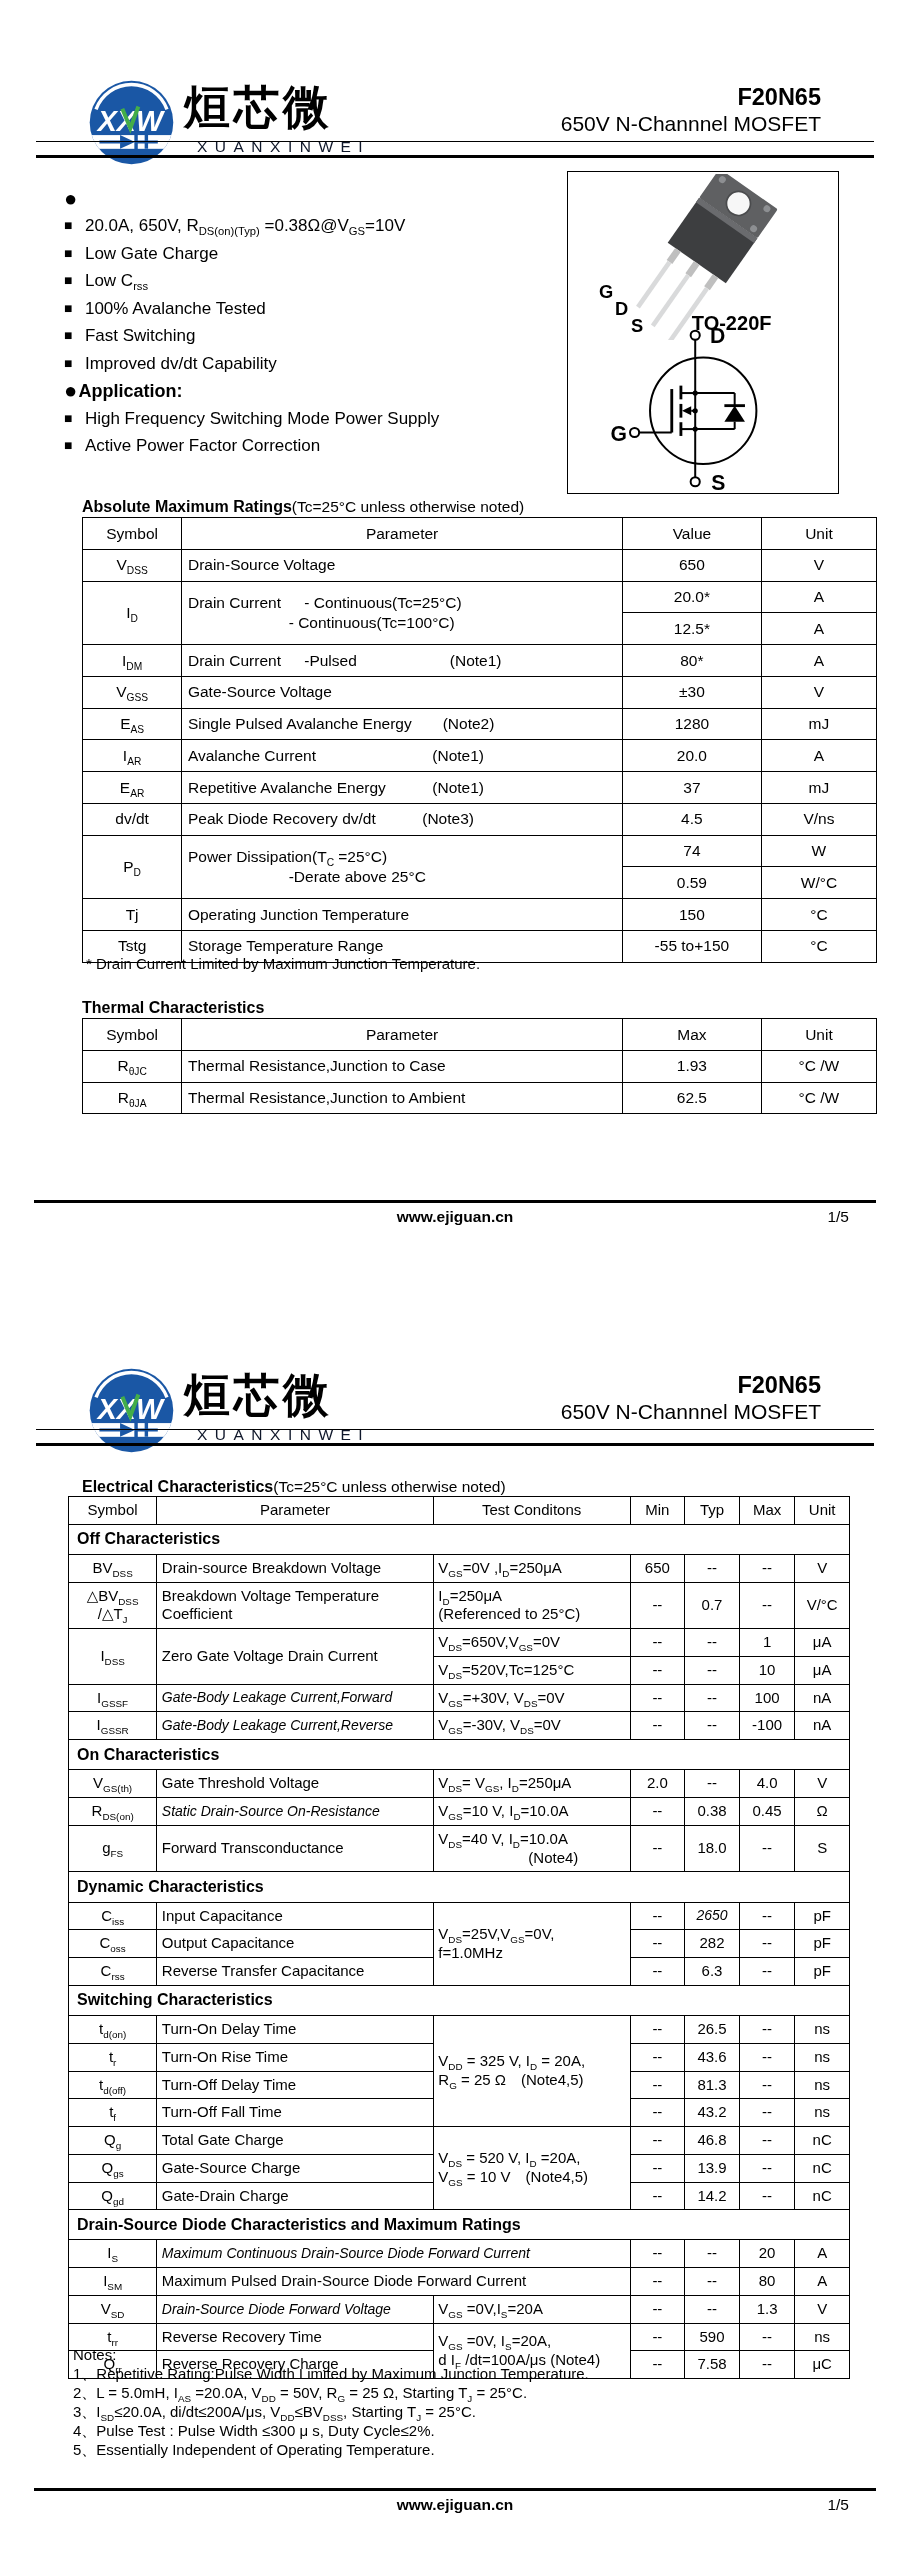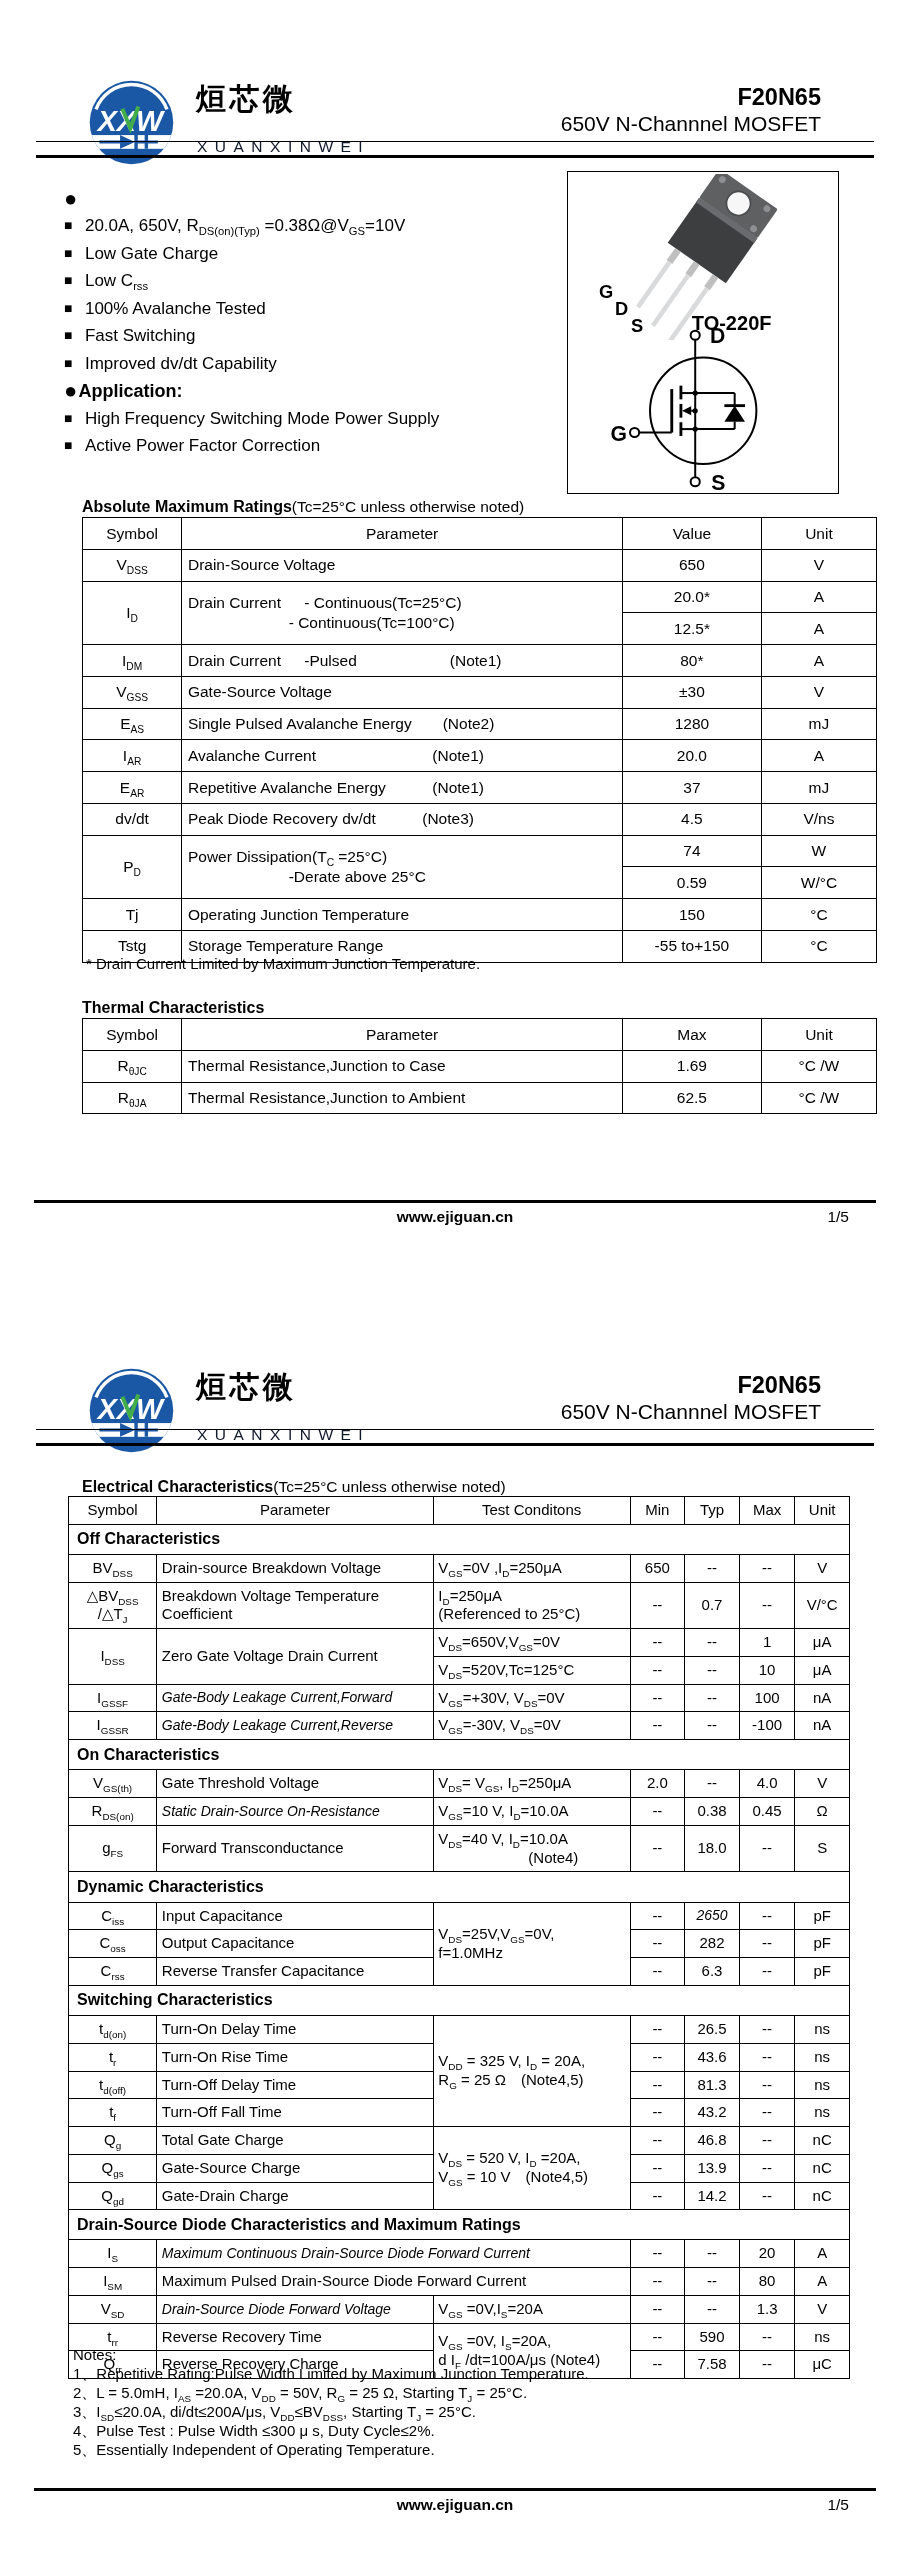--- a/index.html
+++ b/index.html
@@ -1,20 +1,20 @@
 <!DOCTYPE html>
 <html style="font-size:9.2px"><head>
 <meta charset="utf-8">
 <style>
   html,body{margin:0;padding:0;background:#fff;}
   body{width:910px;font-family:"Liberation Sans","DejaVu Sans",sans-serif;color:#000;}
   .page{position:relative;width:910px;height:1288px;background:#fff;overflow:hidden;}
   
   .logo-svg{position:absolute;left:88px;top:79px;}
-  .brand-cn{position:absolute;left:196px;top:84px;font-size:30px;font-weight:bold;letter-spacing:3.4px;line-height:1;}
+  .brand-cn{position:absolute;left:184px;top:84px;font-size:46px;font-weight:bold;letter-spacing:3.4px;line-height:1;}
   .brand-en{position:absolute;left:197px;top:138px;font-size:15.5px;letter-spacing:7.5px;color:#0f172a;}
   .part-number{position:absolute;right:89px;top:84px;font-size:23.5px;font-weight:bold;text-align:right;}
   .part-subtitle{position:absolute;right:89px;top:112px;font-size:21px;text-align:right;}
   .rule-thin{position:absolute;left:36px;right:36px;top:141px;height:1.1px;background:#000;}
   .rule-thick{position:absolute;left:36px;right:36px;top:155px;height:2.9px;background:#000;}
   
   .features{position:absolute;left:64px;top:185px;width:493px;}
   .feature-line{height:27.5px;display:flex;align-items:center;font-size:17px;white-space:nowrap;}
   .feature-line .dot{font-size:22px;line-height:1;}
   .feature-line .sq{font-size:13.8px;margin-right:12.6px;line-height:1;}
@@ -287,21 +287,21 @@
           <th>Symbol</th>
           <th>Parameter</th>
           <th>Max</th>
           <th>Unit</th>
         </tr>
       </thead>
       <tbody>
         <tr>
           <td>R<sub>θJC</sub></td>
           <td class="l">Thermal Resistance,Junction to Case</td>
-          <td>1.69</td>
+          <td>1.93</td>
           <td>°C /W</td>
         </tr>
         <tr>
           <td>R<sub>θJA</sub></td>
           <td class="l">Thermal Resistance,Junction to Ambient</td>
           <td>62.5</td>
           <td>°C /W</td>
         </tr>
       </tbody>
     </table>

